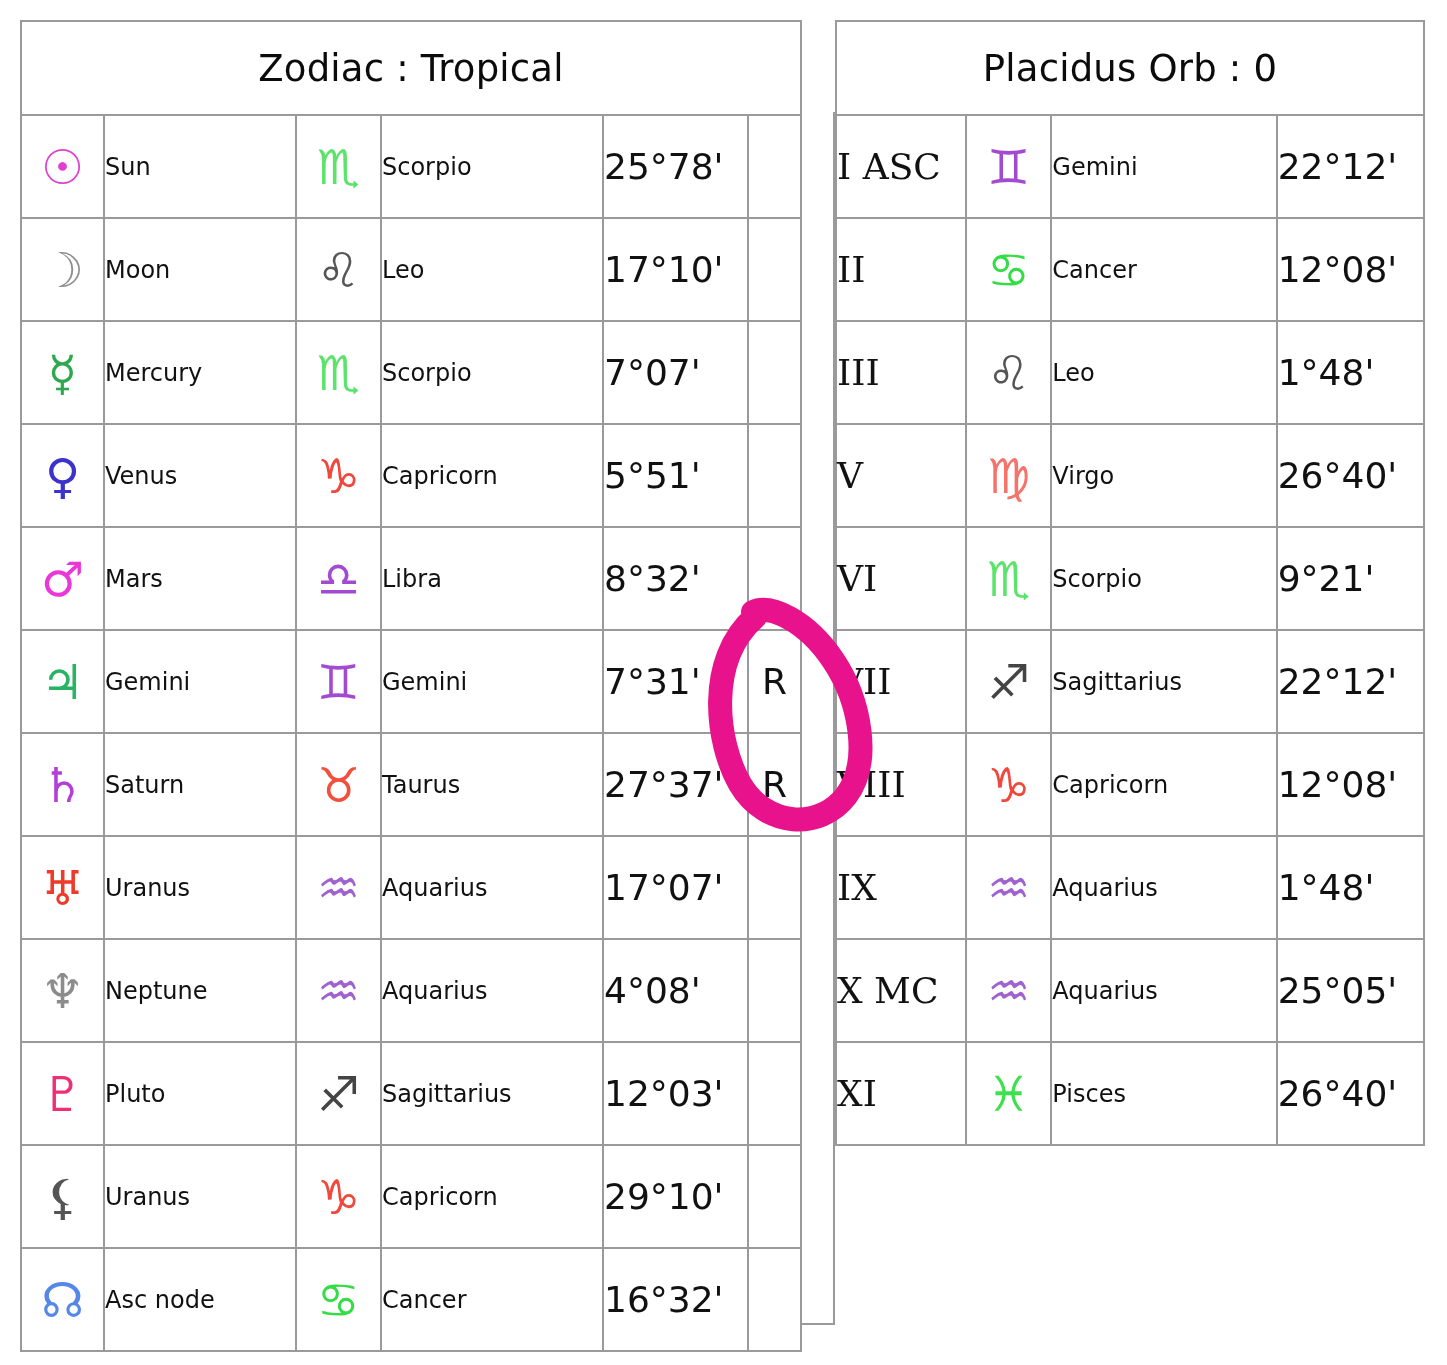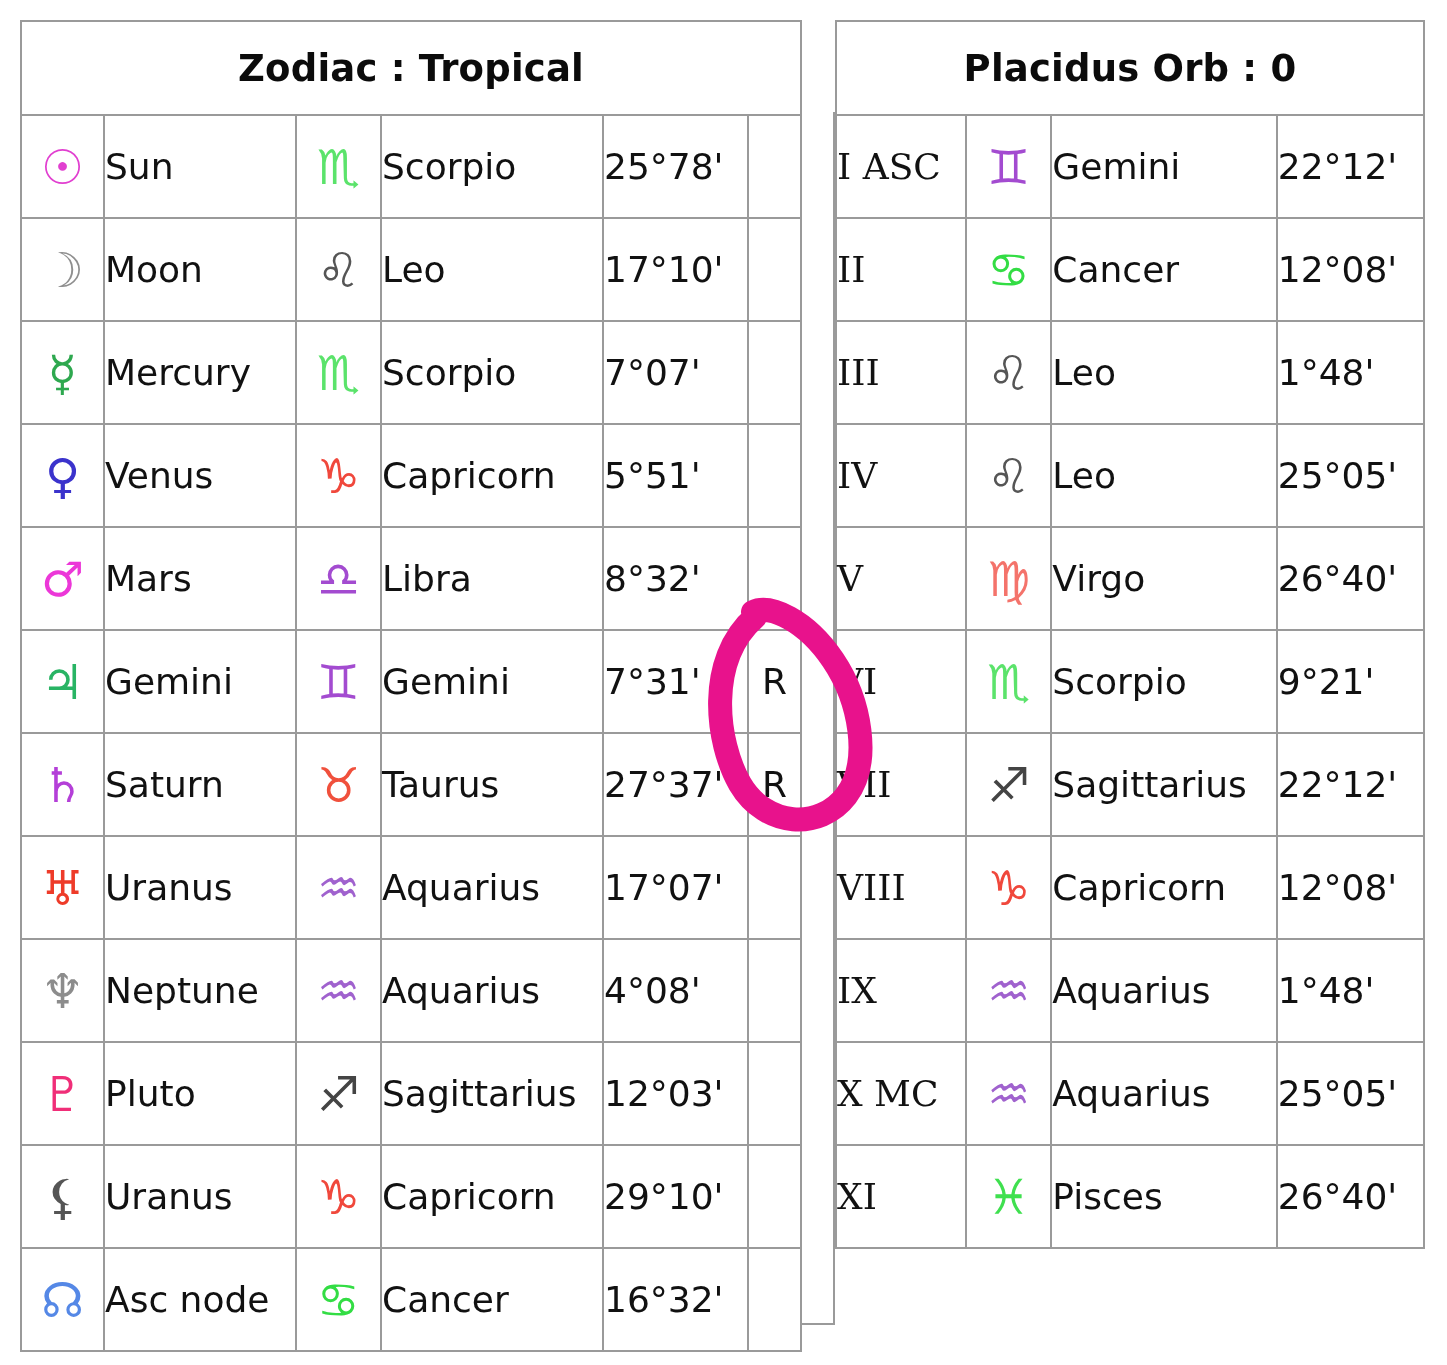--- a/index.html
+++ b/index.html
@@ -20,38 +20,38 @@
   .chart-table td, .chart-table th{
     border:2px solid #9a9a9a;
     padding:0;
     margin:0;
     vertical-align:middle;
     background:#fff;
   }
   .hdr{
     height:92px;
     font-size:37px;
-    font-weight:bold;
+    font-weight:normal;
     letter-spacing:.2px;
     color:#0b0b0b;
   }
   .row-cell{height:101px;}
 
   
   .glyph{
     text-align:center;
     font-size:48px;
     line-height:1;
     font-family:"DejaVu Sans",sans-serif;
     font-weight:400;
   }
 
   
   .txt{
-    font-size:36px;
+    font-size:24px;
     padding-left:12px;
     white-space:nowrap;
     color:#111;
   }
   .txt-deg{
     font-size:36px;
     padding-left:14px;
     white-space:nowrap;
     color:#111;
   }
@@ -234,26 +234,20 @@
           <td class="row-cell txt">Cancer</td>
           <td class="row-cell txt-deg">12°08'</td>
         </tr>
         <tr>
           <td class="row-cell txt-house">III</td>
           <td class="row-cell glyph"><span style="color: rgb(85, 85, 85); font-size: 48px; line-height: 1;">♌</span></td>
           <td class="row-cell txt">Leo</td>
           <td class="row-cell txt-deg">1°48'</td>
         </tr>
         <tr>
-          <td class="row-cell txt-house">IV</td>
-          <td class="row-cell glyph"><span style="color: rgb(85, 85, 85); font-size: 48px; line-height: 1;">♌</span></td>
-          <td class="row-cell txt">Leo</td>
-          <td class="row-cell txt-deg">25°05'</td>
-        </tr>
-        <tr>
           <td class="row-cell txt-house">V</td>
           <td class="row-cell glyph"><span style="color: rgb(244, 115, 107); font-size: 48px; line-height: 1;">♍</span></td>
           <td class="row-cell txt">Virgo</td>
           <td class="row-cell txt-deg">26°40'</td>
         </tr>
         <tr>
           <td class="row-cell txt-house">VI</td>
           <td class="row-cell glyph"><span style="color: rgb(91, 227, 107); font-size: 48px; line-height: 1;">♏</span></td>
           <td class="row-cell txt">Scorpio</td>
           <td class="row-cell txt-deg">9°21'</td>

